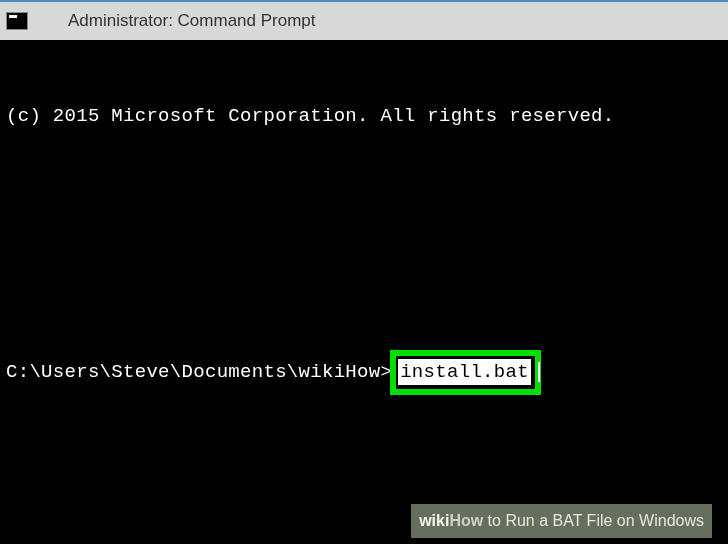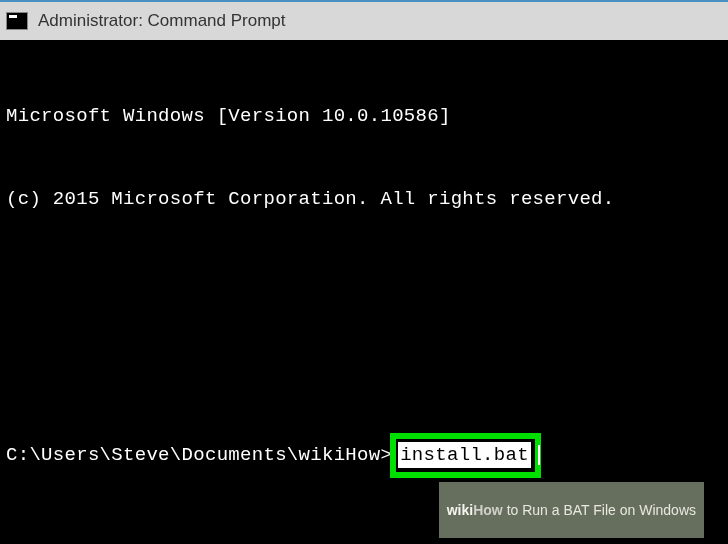--- a/index.html
+++ b/index.html
@@ -34,20 +34,21 @@
       left: 2px;
       width: 8px;
       height: 3px;
       background: #fff;
     }
     .titlebar-text {
       color: #333;
       font-family: "Segoe UI", Tahoma, sans-serif;
       font-size: 17px;
       font-weight: 400;
+      margin-left: 30px;
     }
     .terminal {
       padding: 8px 6px;
       color: #fff;
       font-size: 19px;
       line-height: 1.45;
       white-space: pre;
       letter-spacing: 0.3px;
     }
     .line { display: block; }
@@ -66,41 +67,40 @@
     .cursor {
       display: inline-block;
       width: 2px;
       height: 20px;
       background: #fff;
       vertical-align: middle;
       margin-left: -3px;
     }
     .watermark {
       position: absolute;
-      right: 24px;
+      right: 16px;
       bottom: 6px;
       background: rgba(120,130,110,0.85);
-      padding: 20px 8px;
+      padding: 8px 8px;
       font-family: Arial, sans-serif;
-      font-size: 14px;
+      font-size: 16px;
       color: #e8e8e0;
     }
     .watermark .wiki { font-weight: bold; color: #f5f5f0; }
     .watermark .how { font-weight: bold; color: #d0d0c8; }
   </style>
 </head>
 <body>
 
 <div class="titlebar">
   <div class="titlebar-icon"></div>
   <span class="titlebar-text">Administrator: Command Prompt</span>
 </div>
 
 <div class="terminal">
-  <span class="line">Microsoft Windows [Version 10.0.10586]</span>
   <span class="line">(c) 2015 Microsoft Corporation. All rights reserved.</span>
   <div class="blank"></div>
   <div class="blank"></div>
   <span class="line"><span>C:\Users\Steve\Documents\wikiHow&gt;</span><span class="highlight-box"><span class="highlight-inner">install.bat</span></span><span class="cursor"></span></span>
 </div>
 
 <div class="watermark">
   <span class="wiki">wiki</span><span class="how">How</span><span> to Run a BAT File on Windows</span>
 </div>
 

